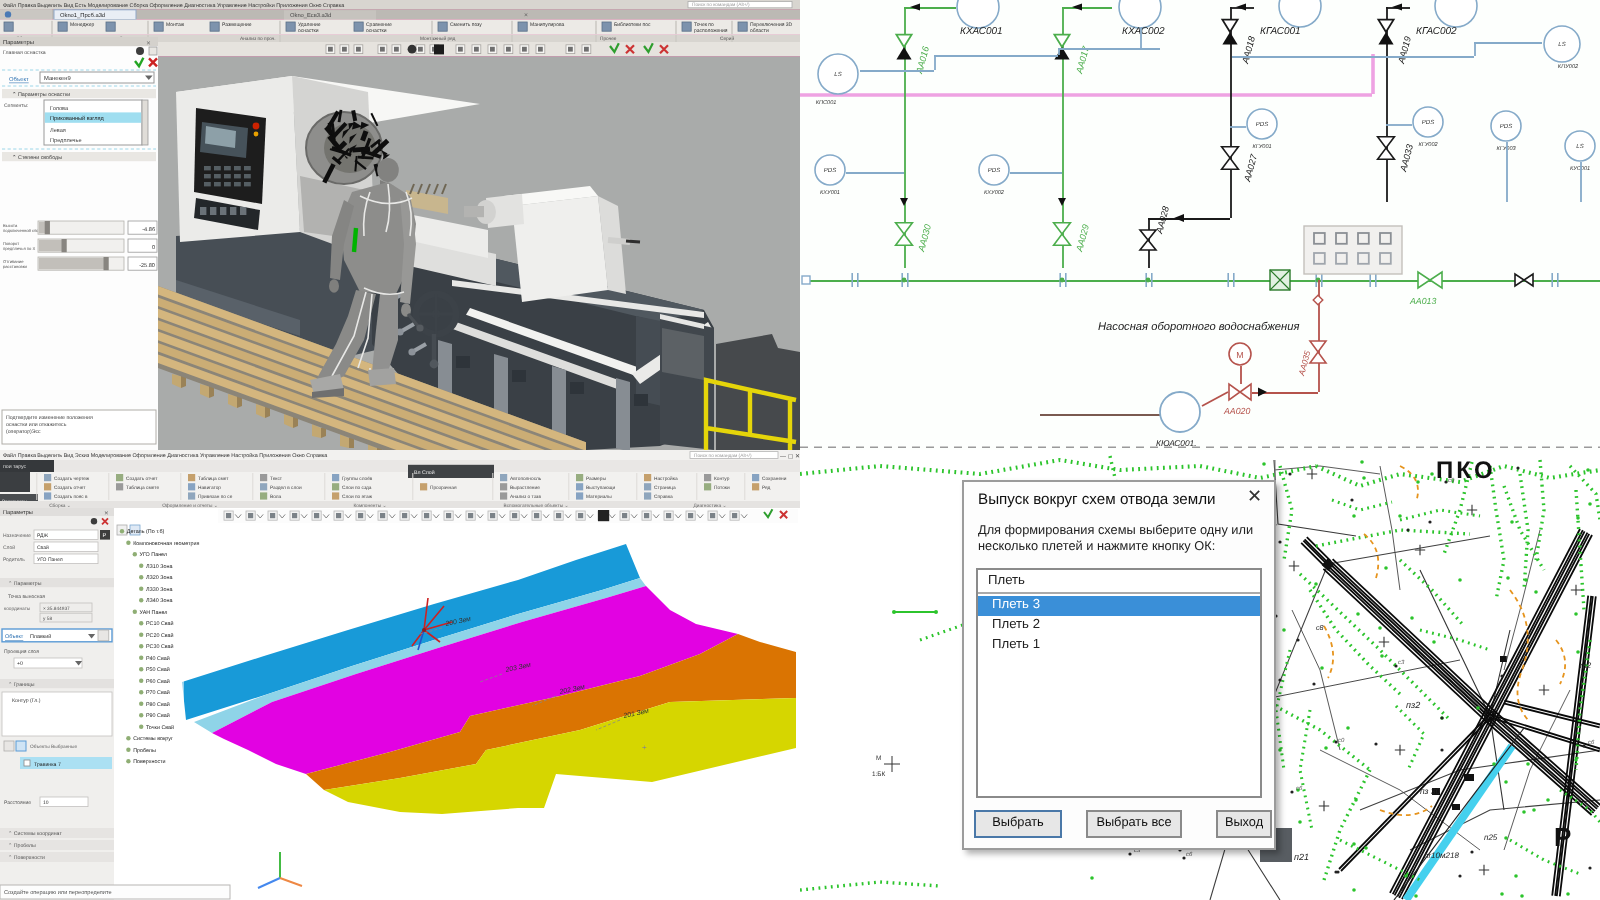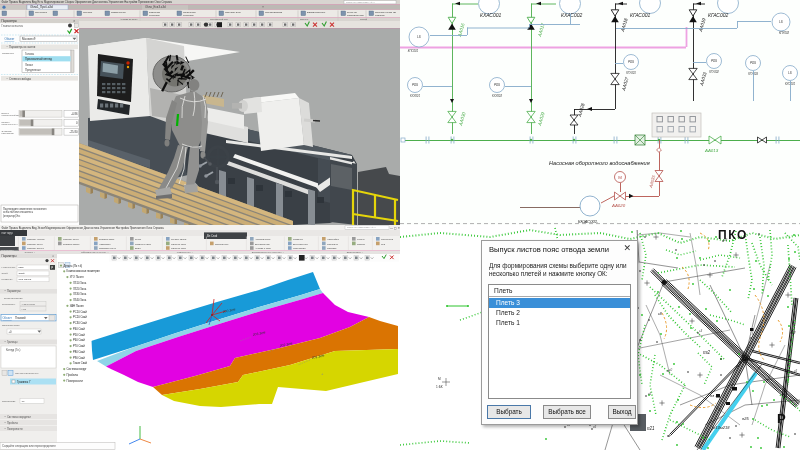--- a/index.html
+++ b/index.html
@@ -1019,21 +1019,21 @@
       <text x="377" y="198" font-size="13" font-weight="bold" fill="#111">Р</text>
       <rect x="230" y="189" width="16" height="17" fill="#585d62"></rect>
       <text x="38" y="155" font-size="3.2" fill="#333">М</text>
       <text x="36" y="163" font-size="3.2" fill="#333">1:БК</text>
       <path d="M42 157 h8 m-4 -4 v8" stroke="#333" stroke-width="0.5"></path>
       <line x1="47" y1="81" x2="68" y2="81" stroke="#2cc42c" stroke-width="1"></line>
       <circle cx="47" cy="81" r="1" fill="#2cc42c"></circle>
       <circle cx="68" cy="81" r="1" fill="#2cc42c"></circle>
     </svg>
 <div style="position:absolute;left:481px;top:240px;width:155px;height:183px;background:#fdfdfd;border:1px solid #9b9b9b;box-shadow:2px 2px 3px rgba(0,0,0,0.3);font-family:'Liberation Sans',sans-serif">
-<div style="position:absolute;left:7px;top:4px;font-size:7.6px;color:#111">Выпуск  листов пояс отвода земли</div>
+<div style="position:absolute;left:7px;top:4px;font-size:7.6px;color:#111">Выпуск  вокруг схем отвода земли</div>
 <div style="position:absolute;right:6px;top:2px;font-size:9px;color:#333">✕</div>
 <div style="position:absolute;left:7px;top:21px;font-size:6.4px;line-height:7.6px;color:#222">Для формирования схемы  выберите  одну или<br>несколько плетей и нажмите  кнопку ОК:</div>
 <div style="position:absolute;left:6px;top:43px;width:141px;height:113px;border:1px solid #8a8a8a;background:#fff;font-size:6.6px;color:#222">
 <div style="padding:2px 0 1.5px 5px;border-bottom:1px solid #aaa">Плеть</div>
 <div style="background:#3a8fd8;color:#fff;padding:1.5px 0 1.5px 7px;margin-top:1px">Плеть 3</div>
 <div style="padding:1.5px 0 1.5px 7px">Плеть 2</div>
 <div style="padding:1.5px 0 1.5px 7px">Плеть 1</div>
 </div>
 <div style="position:absolute;left:5px;top:164px;width:42px;height:12px;background:#e7e7e7;border:1px solid #4a78a8;font-size:6.4px;text-align:center;line-height:11px;color:#111">Выбрать</div>
 <div style="position:absolute;left:61px;top:164px;width:46px;height:12px;background:#e7e7e7;border:1px solid #8a8a8a;font-size:6.4px;text-align:center;line-height:11px;color:#111">Выбрать все</div>

